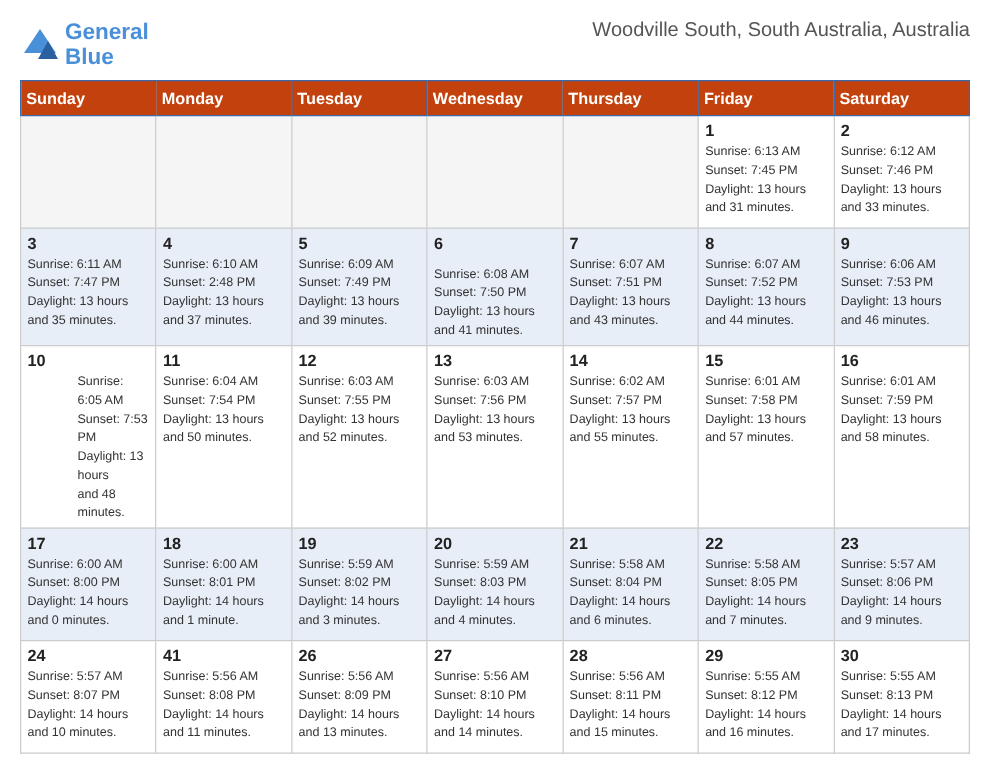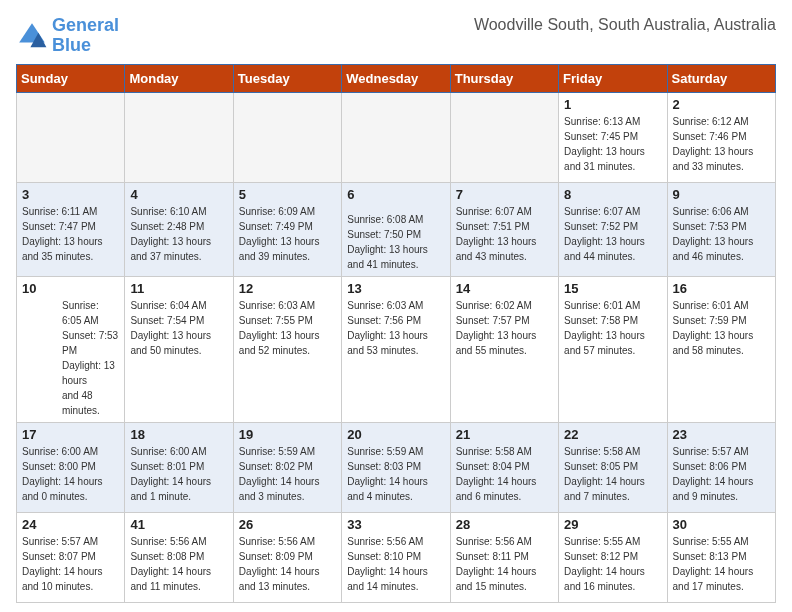--- a/index.html
+++ b/index.html
@@ -305,21 +305,21 @@
 and 11 minutes.</div>
         </td>
         <td>
           <div class="day-num">26</div>
           <div class="day-info" style="white-space: pre-line;">Sunrise: 5:56 AM
 Sunset: 8:09 PM
 Daylight: 14 hours
 and 13 minutes.</div>
         </td>
         <td>
-          <div class="day-num">33</div>
+          <div class="day-num">27</div>
           <div class="day-info" style="white-space: pre-line;">Sunrise: 5:56 AM
 Sunset: 8:10 PM
 Daylight: 14 hours
 and 14 minutes.</div>
         </td>
         <td>
           <div class="day-num">28</div>
           <div class="day-info" style="white-space: pre-line;">Sunrise: 5:56 AM
 Sunset: 8:11 PM
 Daylight: 14 hours

